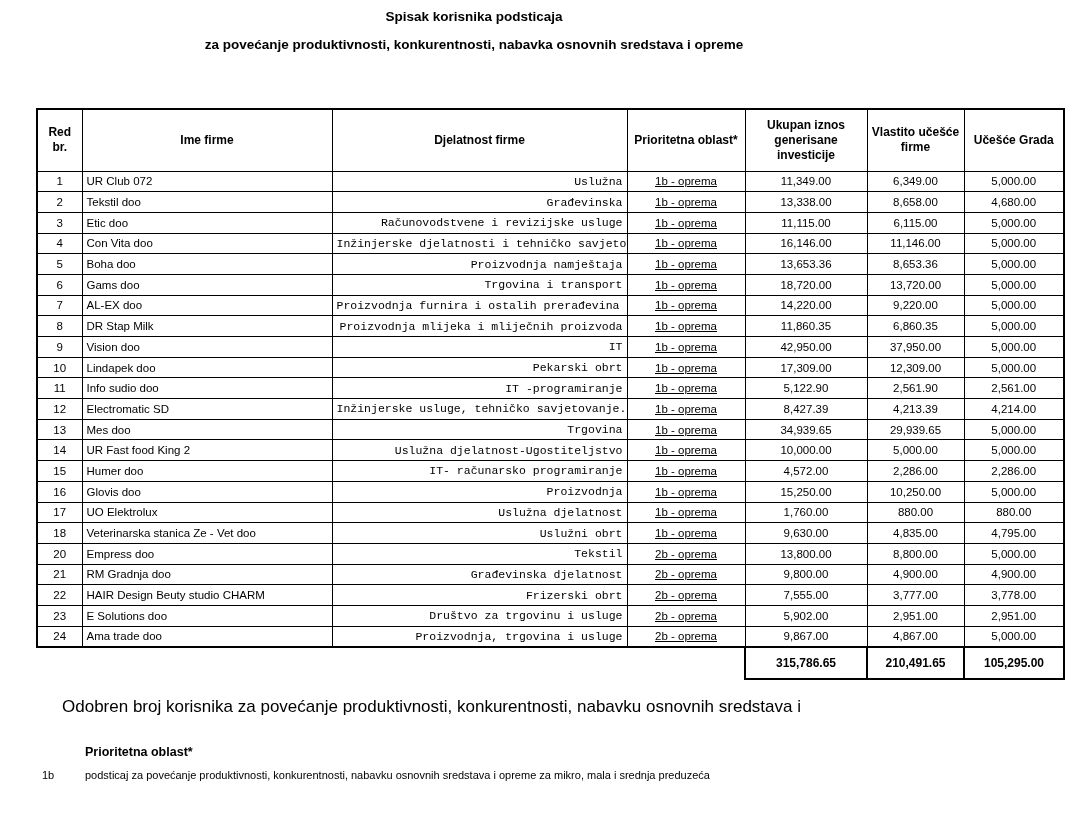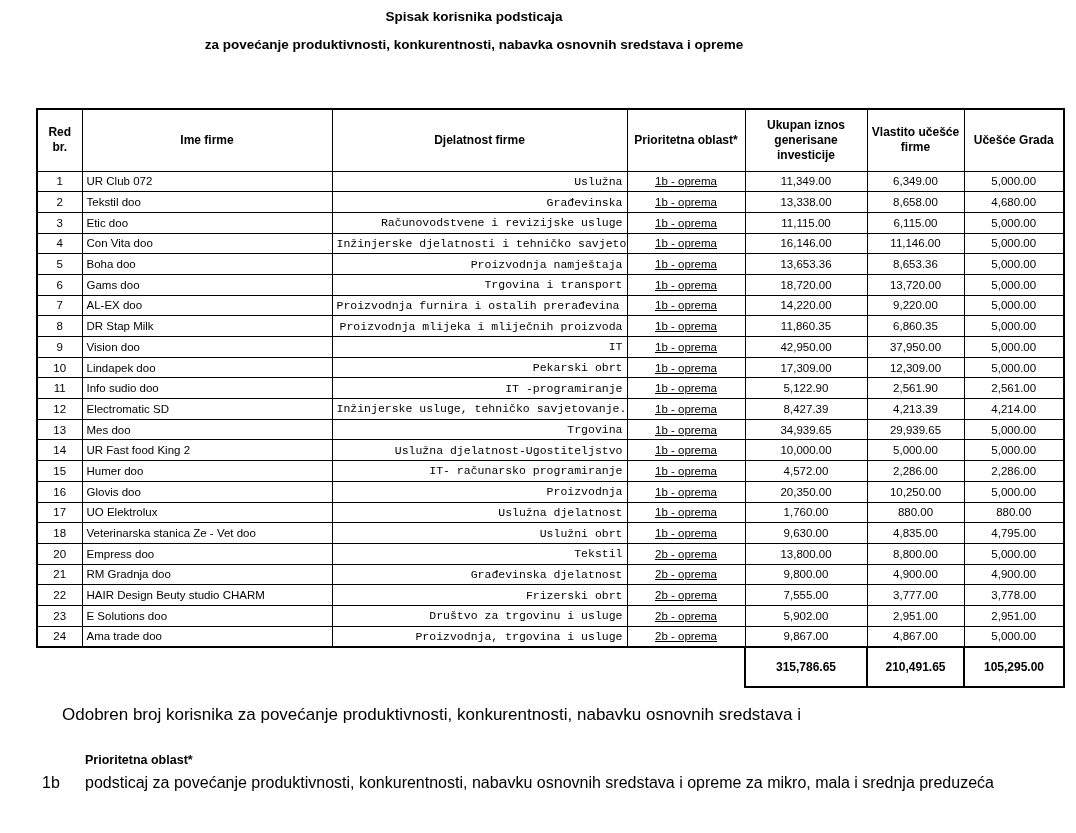--- a/index.html
+++ b/index.html
@@ -44,37 +44,37 @@
   table.main tbody td.c4 { text-align: center; }
   table.main tbody td.c5 { text-align: center; }
   table.main tbody td.c6 { text-align: center; }
 
   table.totals {
     margin-left: 744px; margin-top: -2px;
     border-collapse: collapse; table-layout: fixed;
   }
   table.totals td {
     border: 2px solid #000;
-    height: 40px; vertical-align: middle;
+    height: 32px; vertical-align: middle;
     text-align: center; font-weight: bold; font-size: 12px;
     padding: 0 2px; white-space: nowrap; overflow: hidden;
   }
   .tw1 { width: 122px; } .tw2 { width: 97px; } .tw3 { width: 100px; }
 
   .approved {
     margin: 19px 0 0 62px;
     font-size: 17px; line-height: 16px;
   }
   .legend-title {
     margin: 29px 0 0 85px;
     font-size: 12.5px; font-weight: bold; line-height: 16px;
   }
   .legend-row {
     display: flex; margin-left: 42px; margin-top: 7px;
-    font-size: 16px; line-height: 16px;
+    font-size: 11px; line-height: 16px;
   }
   .legend-code { width: 43px; flex: 0 0 43px; }
   .legend-text { flex: 1; }
 </style>
 </head>
 <body>
 
 <div class="titles">
   <div class="t1">Spisak korisnika podsticaja</div>
   <div class="t2">za povećanje produktivnosti, konkurentnosti, nabavka osnovnih sredstava i opreme</div>
@@ -237,21 +237,21 @@
           <td class="c3">1b - oprema</td>
           <td class="c4">4,572.00</td>
           <td class="c5">2,286.00</td>
           <td class="c6">2,286.00</td>
         </tr>
         <tr>
           <td class="c0">16</td>
           <td class="c1">Glovis doo</td>
           <td class="c2">Proizvodnja</td>
           <td class="c3">1b - oprema</td>
-          <td class="c4">20,350.00</td>
+          <td class="c4">15,250.00</td>
           <td class="c5">10,250.00</td>
           <td class="c6">5,000.00</td>
         </tr>
         <tr>
           <td class="c0">17</td>
           <td class="c1">UO Elektrolux</td>
           <td class="c2">Uslužna djelatnost</td>
           <td class="c3">1b - oprema</td>
           <td class="c4">1,760.00</td>
           <td class="c5">880.00</td>

